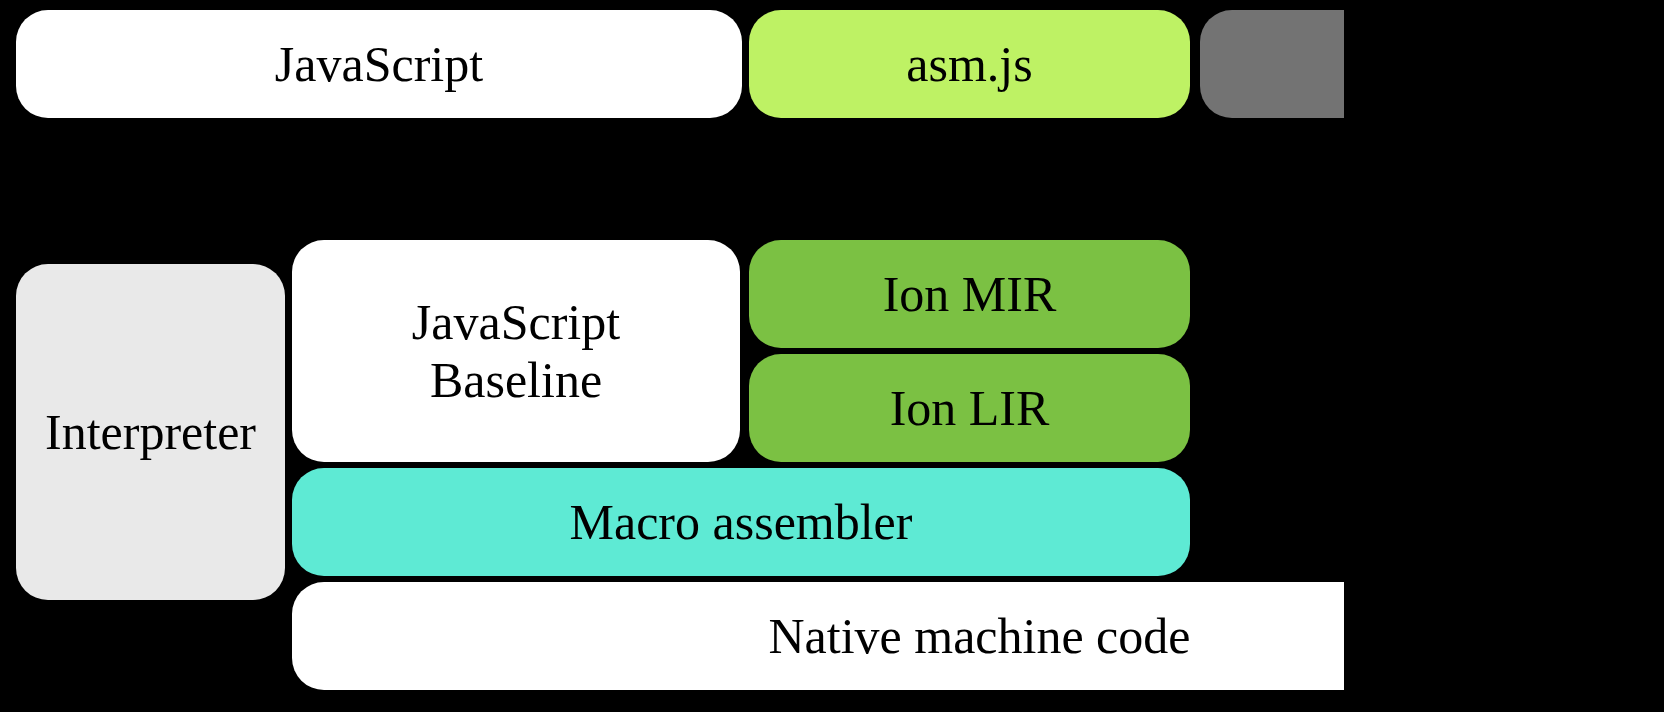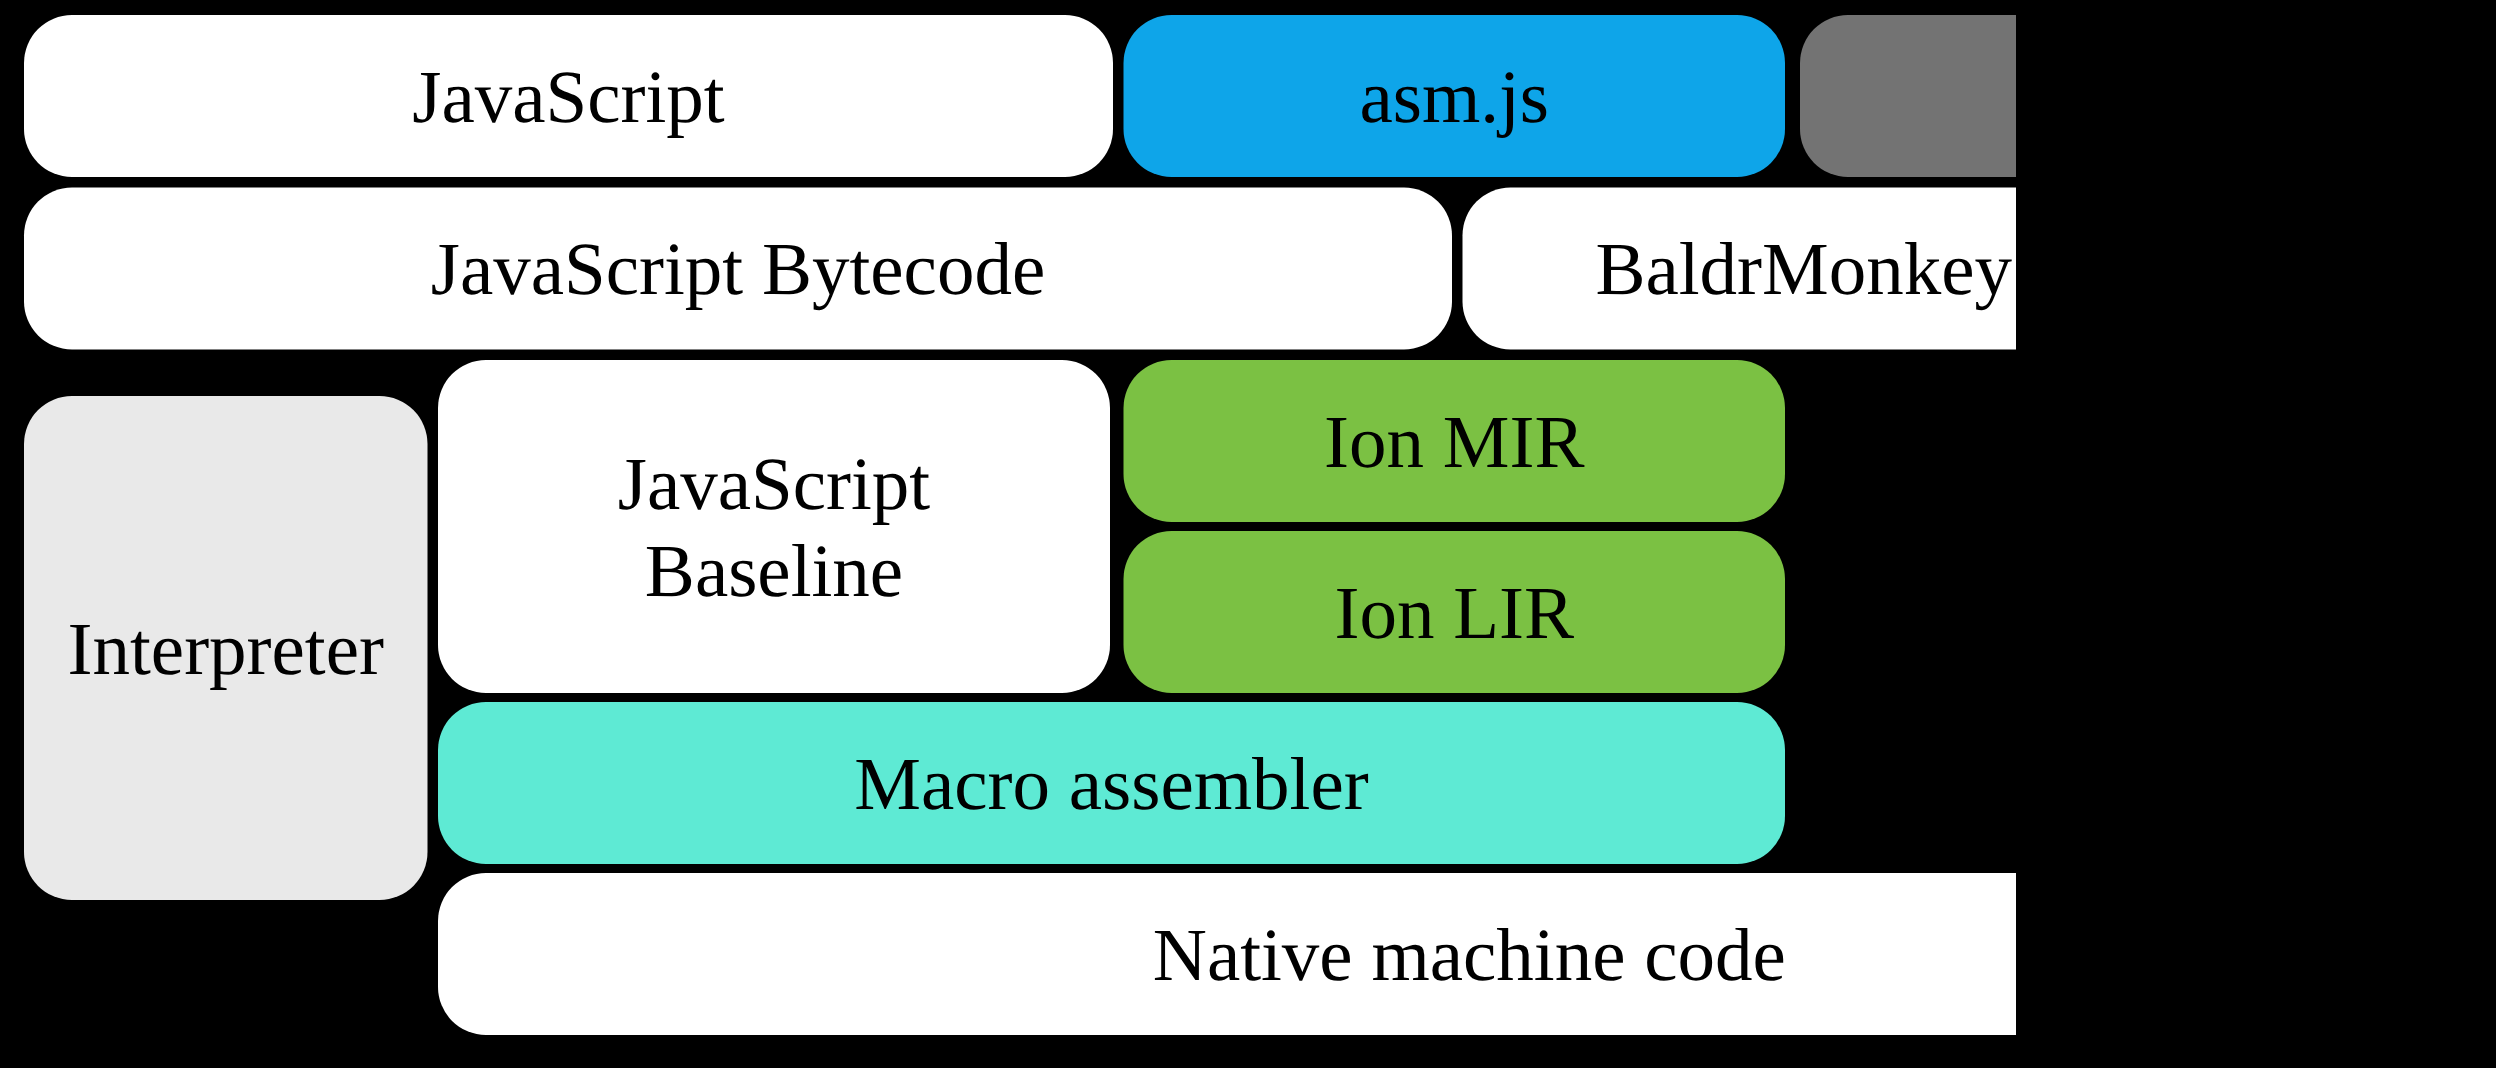--- a/index.html
+++ b/index.html
@@ -49,35 +49,29 @@
 </style>
 </head>
 <body>
 
 <div class="canvas">
 
   <div class="box pos-javascript" style="background: rgb(255, 255, 255);">
     <span class="label">JavaScript</span>
   </div>
 
-  <div class="box pos-asmjs" style="background: #0ea5e9; justify-content: center;">
+  <div class="box pos-asmjs" style="background: #bef264; justify-content: center;">
     <span class="label">asm.js</span>
   </div>
 
   <div class="box pos-wasm" style="background: #737373;">
     <span class="label">Wasm</span>
   </div>
 
-  <div class="box pos-bytecode" style="background: rgb(255, 255, 255);">
-    <span class="label">JavaScript Bytecode</span>
-  </div>
 
-  <div class="box pos-baldrmonkey" style="background: rgb(255, 255, 255);">
-    <span class="label">BaldrMonkey</span>
-  </div>
 
   <div class="box pos-interpreter" style="background: rgb(233, 233, 233); margin-top: 24px;">
     <span class="label">Interpreter</span>
   </div>
 
   <div class="box pos-baseline" style="background: rgb(255, 255, 255);">
     <span class="label">JavaScript Baseline</span>
   </div>
 
   <div class="box pos-ion-mir" style="background: rgb(123, 193, 67);">

